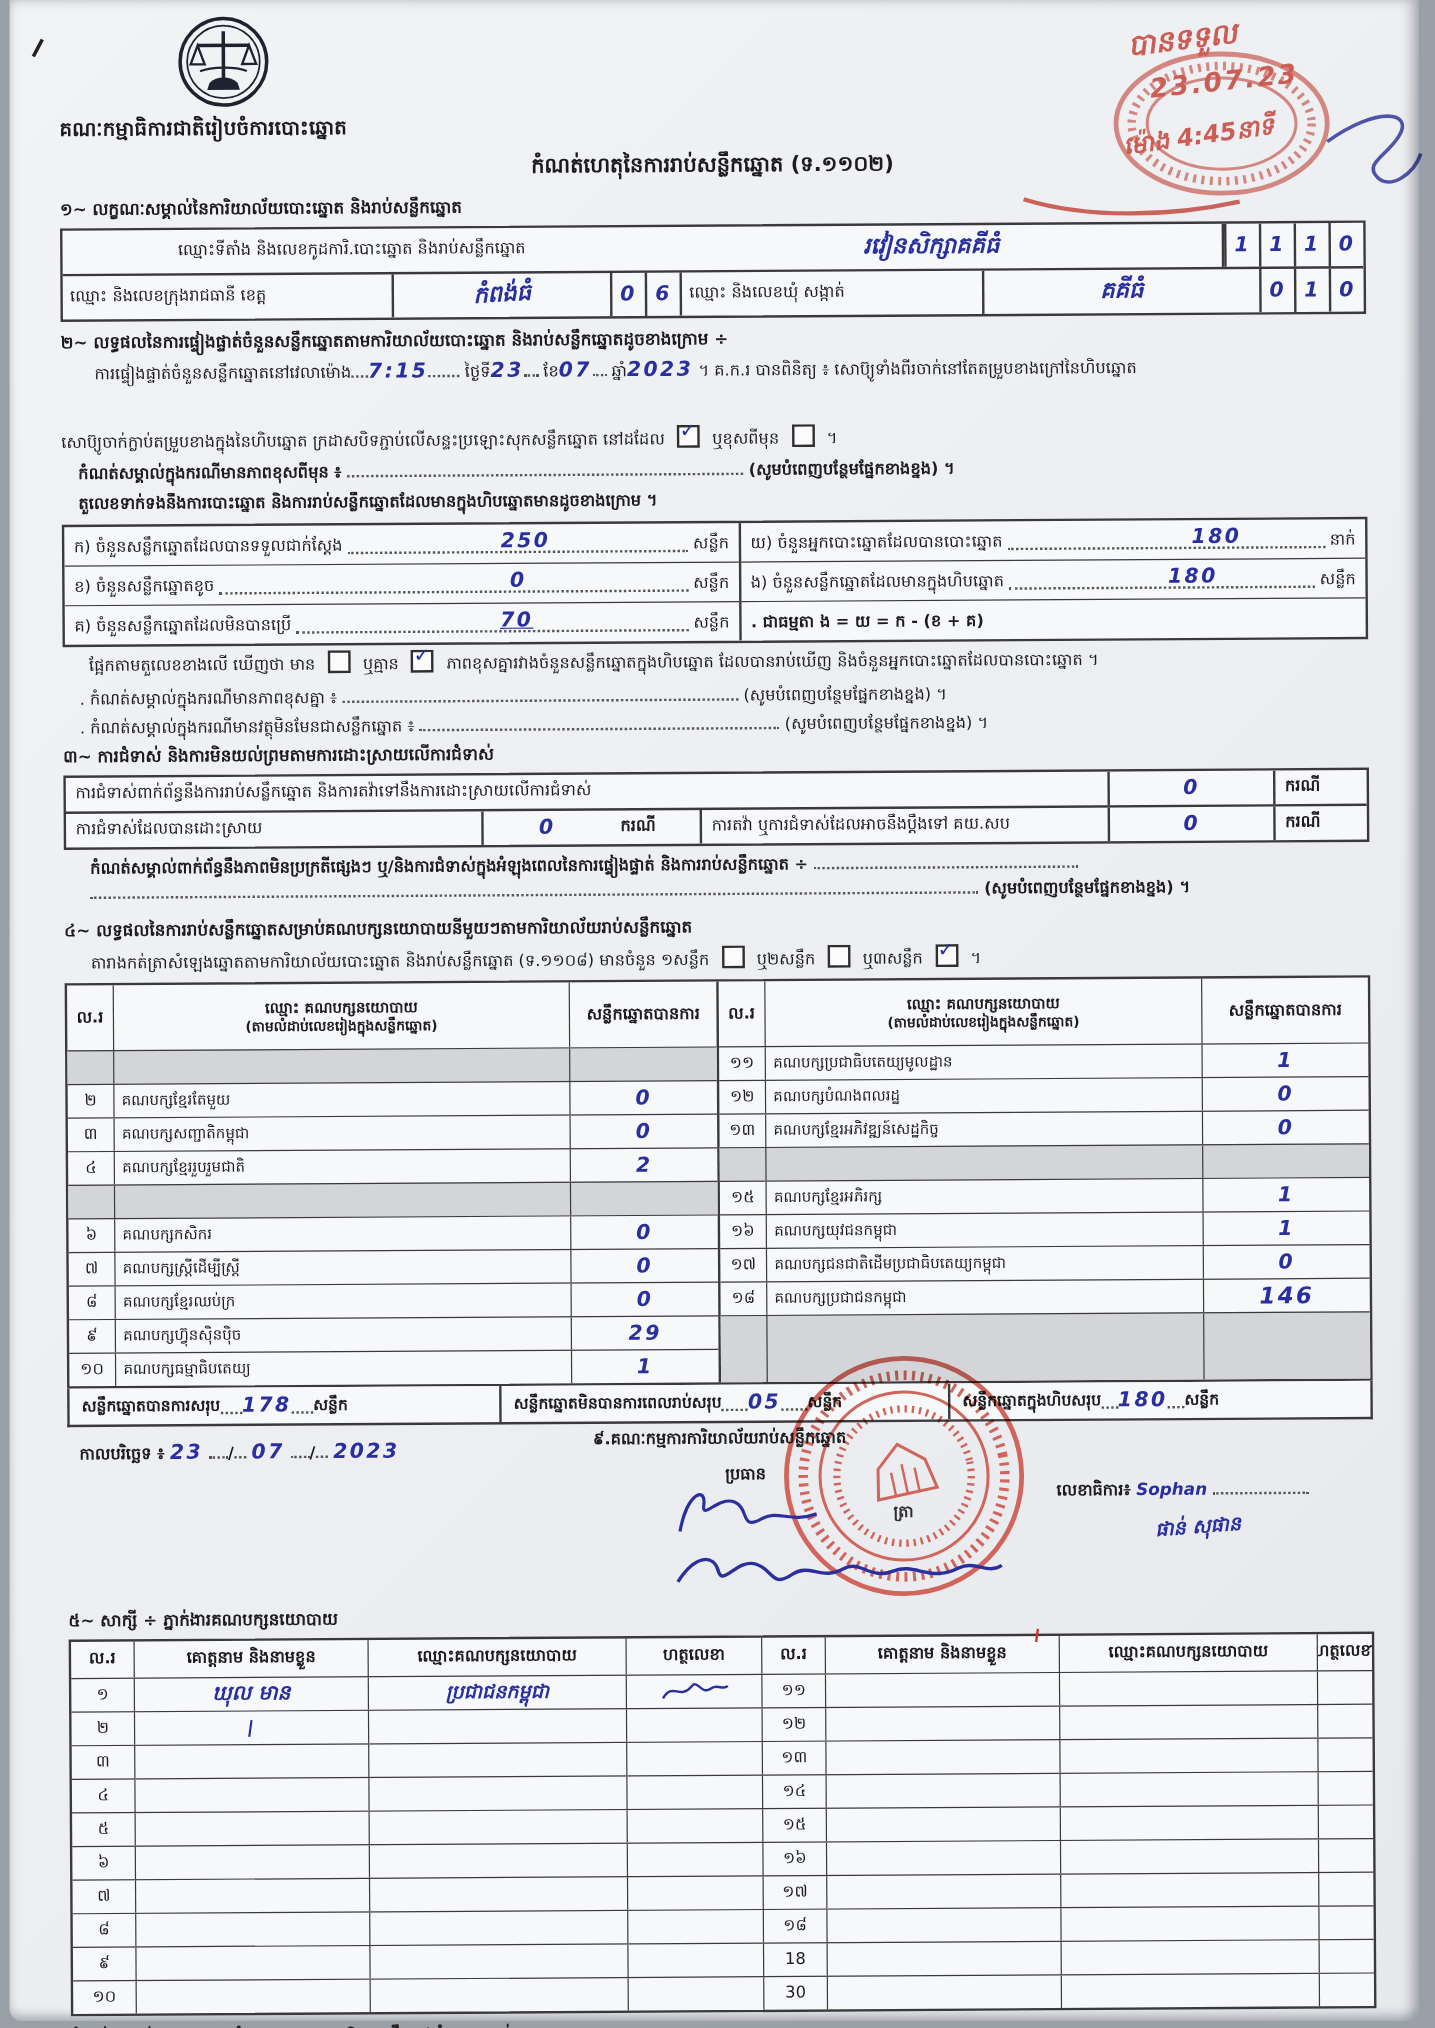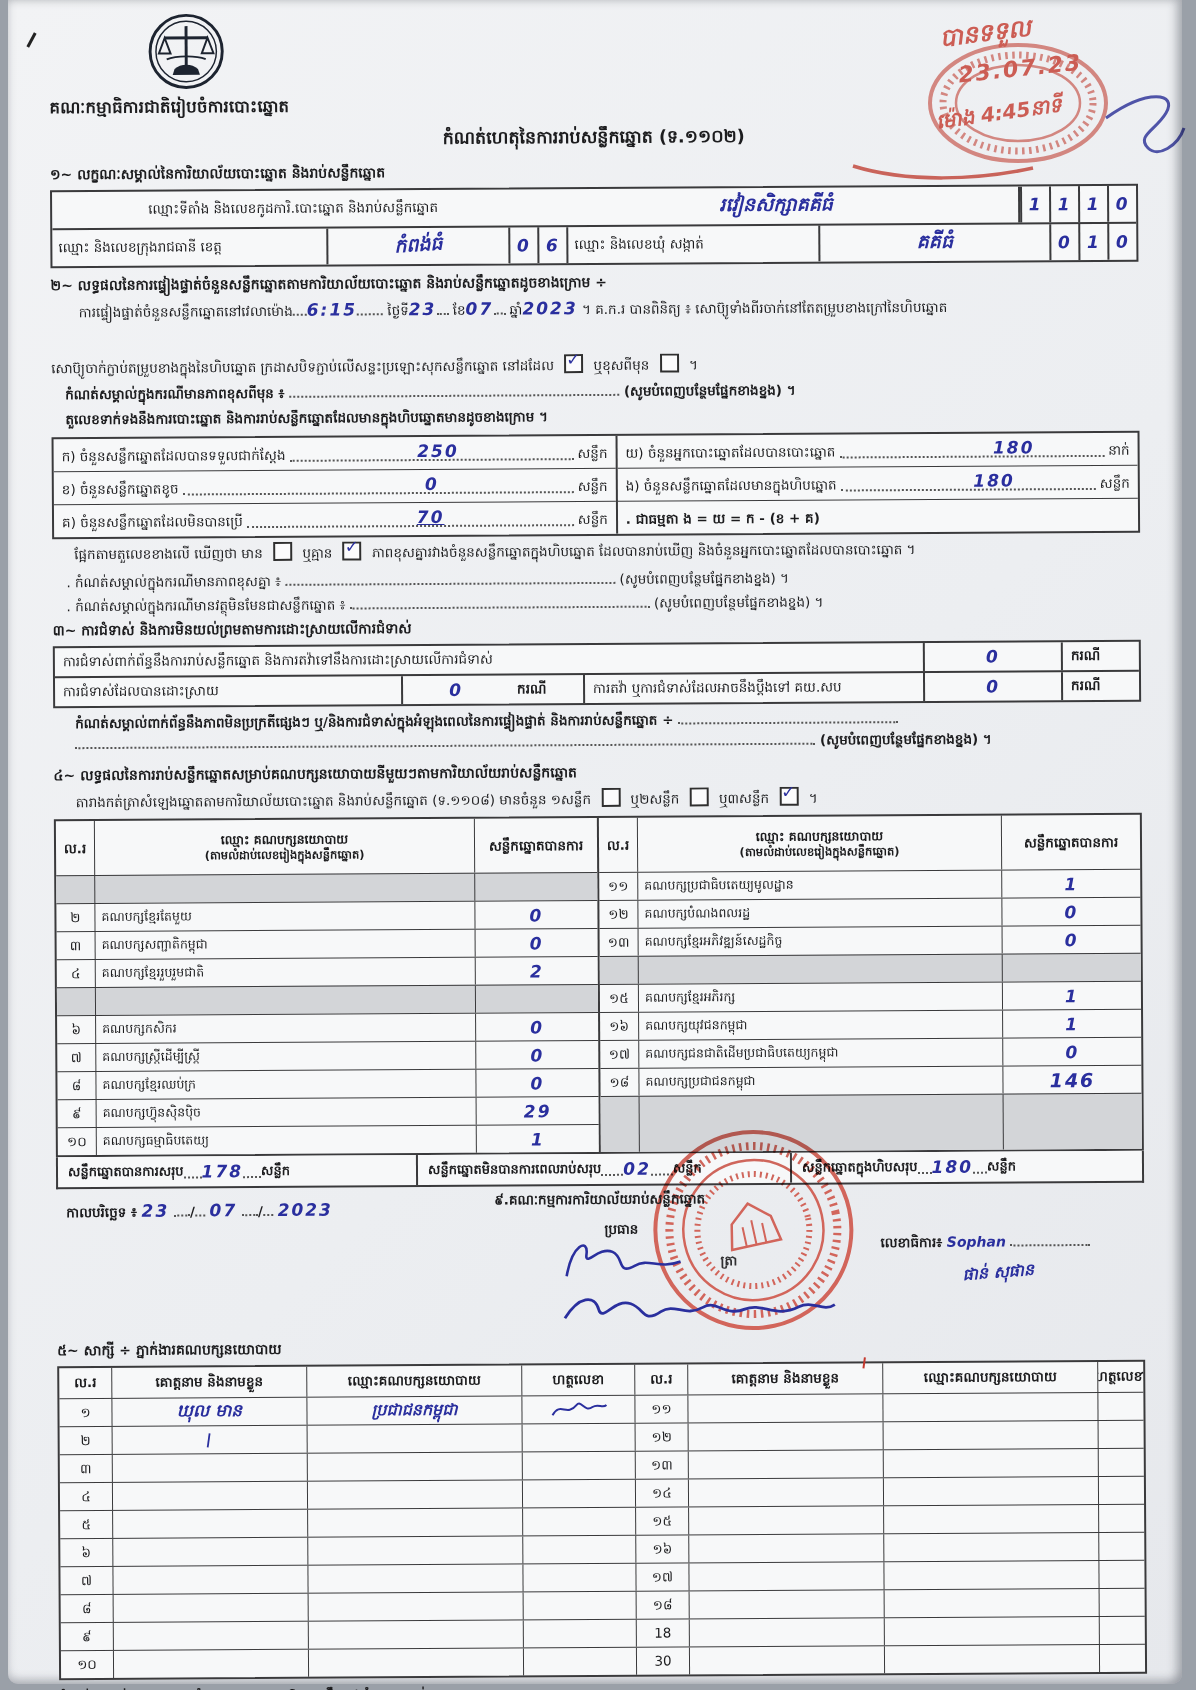--- a/index.html
+++ b/index.html
@@ -174,21 +174,21 @@
             <span class="hw num">1</span>
           </div>
         <div class="codebox">
             <span class="hw num">0</span>
           </div>
       </div>
     </div>
 
     <div class="sec-head fixh" style="margin-top:8px;">២~ លទ្ធផលនៃការផ្ទៀងផ្ទាត់ចំនួនសន្លឹកឆ្នោតតាមការិយាល័យបោះឆ្នោត និងរាប់សន្លឹកឆ្នោតដូចខាងក្រោម ÷</div>
     <div class="para fixh" style="height:56px;padding-left:28px;">
-      <span>ការផ្ទៀងផ្ទាត់ចំនួនសន្លឹកឆ្នោតនៅវេលាម៉ោង</span><span class="dots" style="width:14px;"></span><span class="hw num">6:15</span><span class="dots" style="width:26px;"></span>
+      <span>ការផ្ទៀងផ្ទាត់ចំនួនសន្លឹកឆ្នោតនៅវេលាម៉ោង</span><span class="dots" style="width:14px;"></span><span class="hw num">7:15</span><span class="dots" style="width:26px;"></span>
       <span>ថ្ងៃទី</span><span class="hw num">23</span><span class="dots" style="width:12px;"></span>
       <span>ខែ</span><span class="hw num">07</span><span class="dots" style="width:12px;"></span>
       <span>ឆ្នាំ</span><span class="hw num">2023</span>
       <span>។ គ.ក.រ បានពិនិត្យ ៖ សោប៊្យូទាំងពីរចាក់នៅតែតម្រួបខាងក្រៅនៃហិបឆ្នោត</span>
     </div>
     <div class="para fixh" style="height:28px;">
       <span>សោប៊្យូចាក់ក្លាប់តម្រួបខាងក្នុងនៃហិបឆ្នោត ក្រដាសបិទភ្ជាប់លើសន្ទះប្រឡោះសុកសន្លឹកឆ្នោត នៅដដែល</span>
       <span class="cb"><span class="mk">✓</span></span>
       <span>ឬខុសពីមុន</span>
       <span class="cb"></span>
@@ -464,21 +464,21 @@
       <div class="tc" style="width:338px;">
         <span>សន្លឹកឆ្នោតបានការសរុប</span>
         <span class="dots" style="width:18px;"></span>
         <span class="hw num">178</span>
         <span class="dots" style="width:18px;"></span>
         <span>សន្លឹក</span>
       </div>
       <div class="tc" style="flex:1;">
         <span>សន្លឹកឆ្នោតមិនបានការពេលរាប់សរុប</span>
         <span class="dots" style="width:22px;"></span>
-        <span class="hw num">02</span>
+        <span class="hw num">05</span>
         <span class="dots" style="width:22px;"></span>
         <span>សន្លឹក</span>
       </div>
       <div class="tc" style="width:330px;">
         <span>សន្លឹកឆ្នោតក្នុងហិបសរុប</span>
         <span class="dots" style="width:14px;"></span>
         <span class="hw num">180</span>
         <span class="dots" style="width:14px;"></span>
         <span>សន្លឹក</span>
       </div>
@@ -501,21 +501,21 @@
         <span class="dots" style="width:16px;"></span>/<span class="dots" style="width:10px;"></span>
         <span class="hw num">07</span>
         <span class="dots" style="width:16px;"></span>/<span class="dots" style="width:10px;"></span>
         <span class="hw num">2023</span>
       </div>
       <div class="b kh" style="position:absolute;left:438px;top:4px;">៩.គណៈកម្មការការិយាល័យរាប់សន្លឹកឆ្នោត</div>
       <div class="b kh" style="position:absolute;left:548px;top:34px;">ប្រធាន</div>
       <svg style="position:absolute;left:498px;top:46px;" width="140" height="56" viewBox="0 0 140 56">
         <path d="M12,44 C18,12 34,6 32,22 C30,36 44,14 58,20 C70,25 62,44 80,34 C94,26 104,38 126,30" fill="none" stroke="#2a2f9e" stroke-width="2.6"></path>
       </svg>
-      <div class="b kh" style="position:absolute;left:664px;top:66px;color:#2f2f31;">ត្រា</div>
+      <div class="b kh" style="position:absolute;left:688px;top:66px;color:#2f2f31;">ត្រា</div>
       <div class="b kh" style="position:absolute;left:824px;top:48px;">
         <span>លេខាធិការ៖</span>
         <span class="hw" style="font-size:14px;">Sophan</span>
         <span class="dots" style="width:80px;"></span>
       </div>
       <div class="hw" style="position:absolute;left:906px;top:78px;font-size:16px;transform:rotate(-4deg);">ផាន់ សុផាន</div>
       <svg style="position:absolute;left:498px;top:92px;" width="290" height="56" viewBox="0 0 290 56">
         <path d="M10,40 C24,18 40,16 44,32 C48,44 60,20 76,26 C90,31 88,46 106,34 C120,25 130,40 148,30 C162,22 170,40 190,32 C208,25 220,42 244,30 C258,23 268,36 280,28" fill="none" stroke="#2a2f9e" stroke-width="2.8"></path>
       </svg>
     </div>

